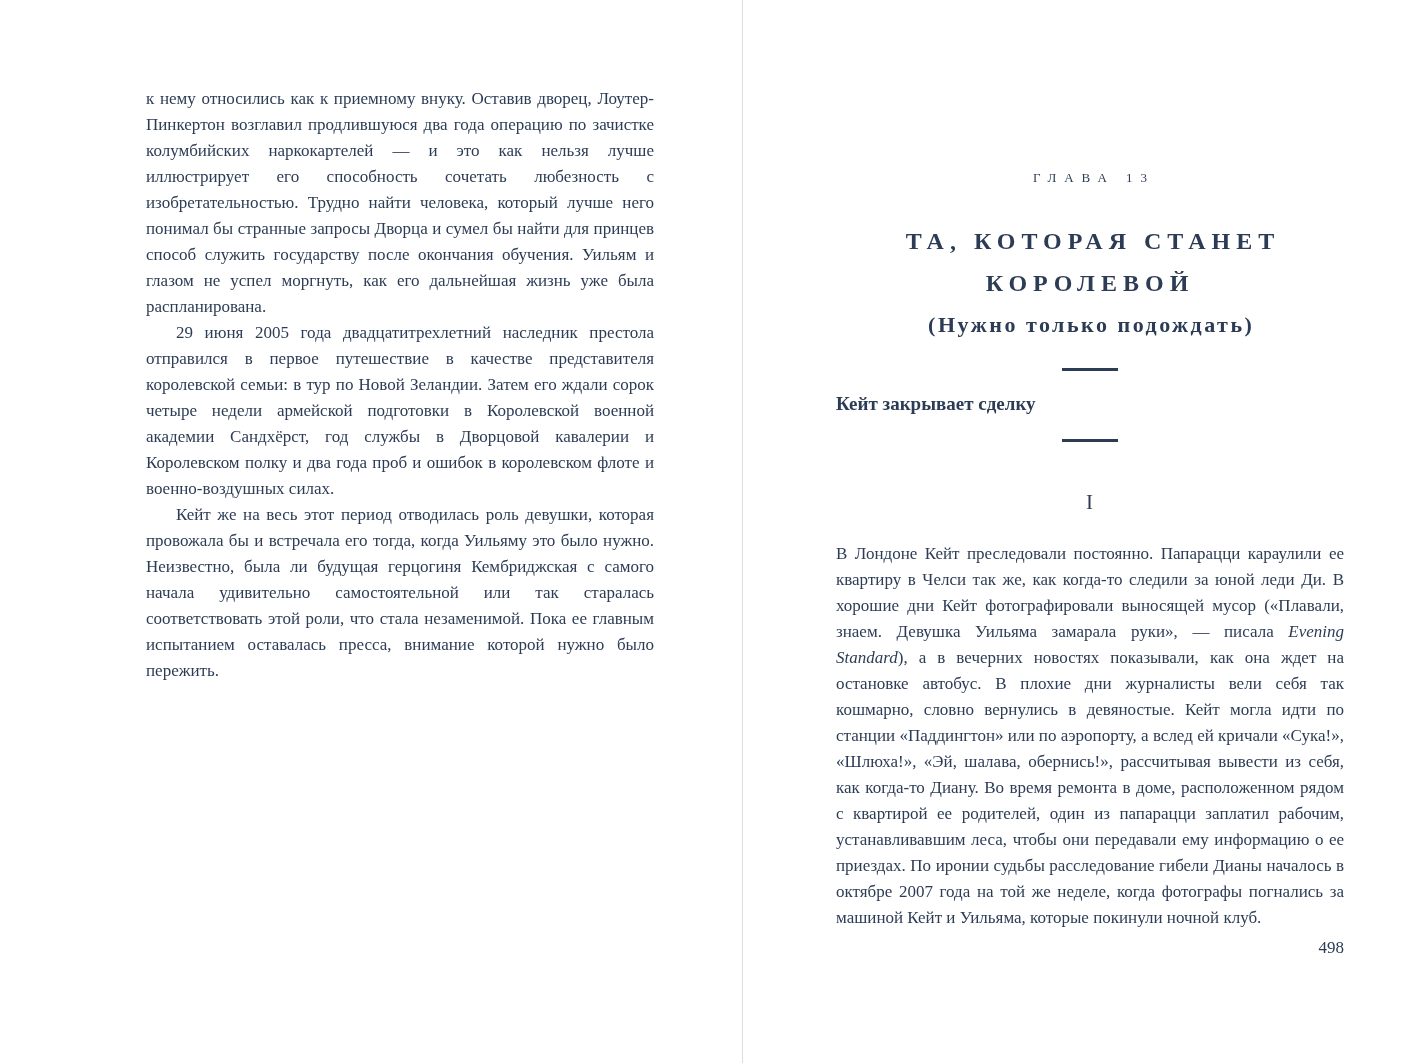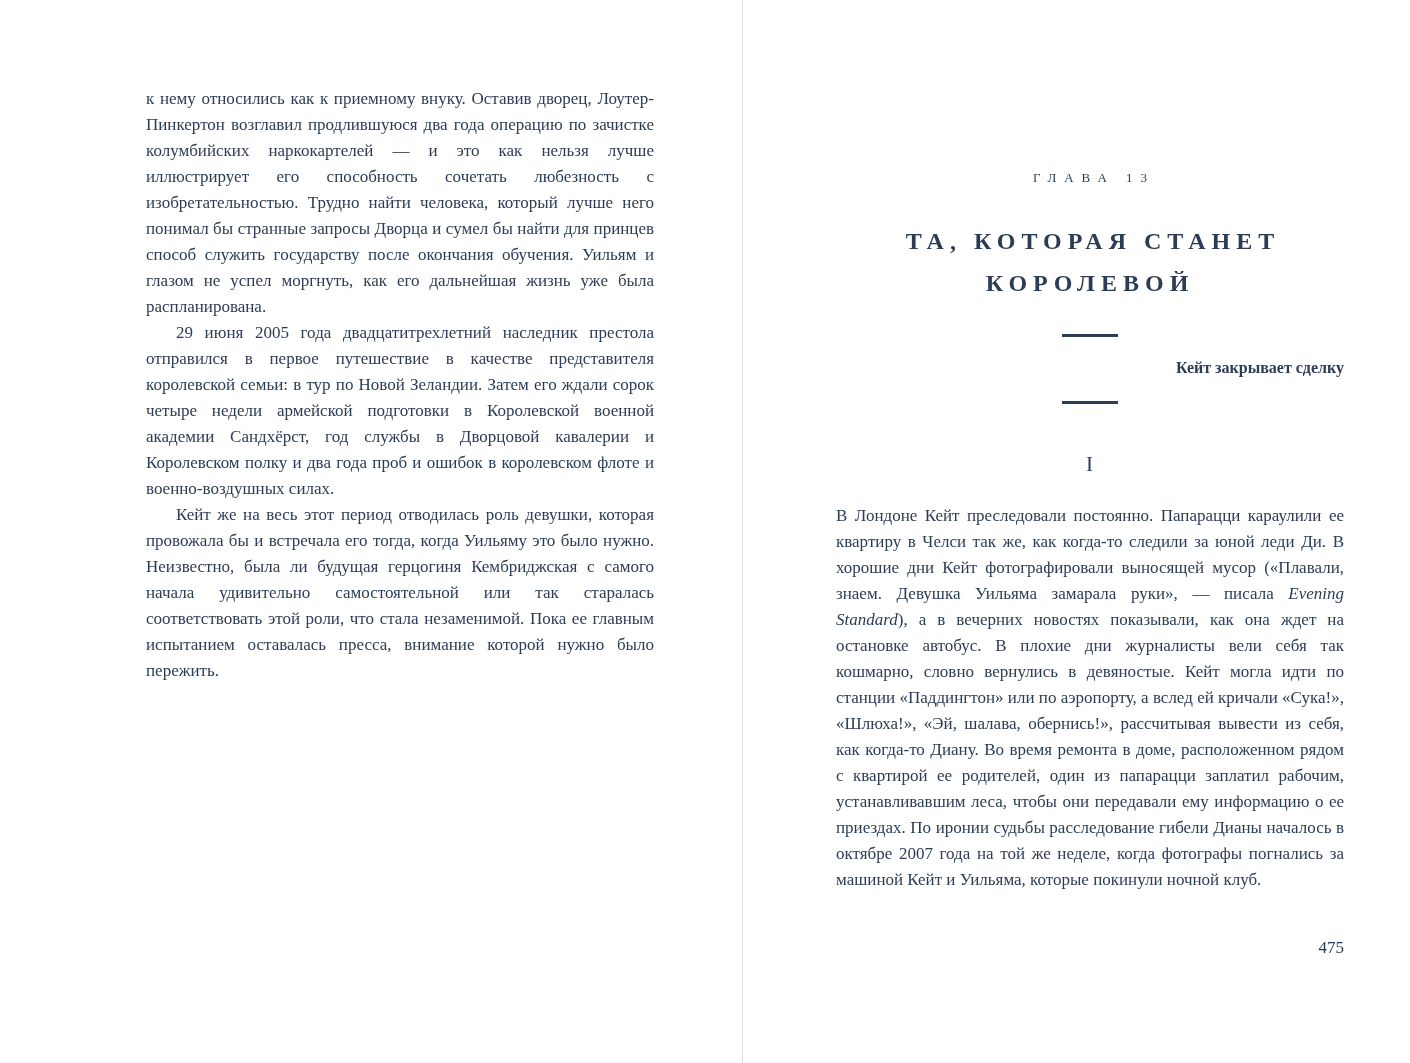--- a/index.html
+++ b/index.html
@@ -79,22 +79,22 @@
   .rule {
     width: 56px;
     height: 3px;
     background: #2d3c55;
     margin: 0 auto;
   }
   .rule-top { margin-top: 30px; }
   .rule-bottom { margin-top: 24px; }
   .chapter-tagline {
     margin-top: 22px;
-    text-align: right;
-    font-size: 16px;
+    text-align: left;
+    font-size: 19px;
     font-weight: bold;
   }
   .section-number {
     margin-top: 48px;
     text-align: center;
     font-size: 21px;
     letter-spacing: 1px;
   }
   .right-body {
     margin-top: 26px;
@@ -123,27 +123,28 @@
     <p class="body-text">к нему относились как к приемному внуку. Оставив дворец, Лоутер-Пинкертон возглавил продлившуюся два года операцию по зачистке колумбийских наркокартелей — и это как нельзя лучше иллюстрирует его способность сочетать любезность с изобретательностью. Трудно найти человека, который лучше него понимал бы странные запросы Дворца и сумел бы найти для принцев способ служить государству после окончания обучения. Уильям и глазом не успел моргнуть, как его дальнейшая жизнь уже была распланирована.</p>
     <p class="body-text indent">29 июня 2005 года двадцатитрехлетний наследник престола отправился в первое путешествие в качестве представителя королевской семьи: в тур по Новой Зеландии. Затем его ждали сорок четыре недели армейской подготовки в Королевской военной академии Сандхёрст, год службы в Дворцовой кавалерии и Королевском полку и два года проб и ошибок в королевском флоте и военно-воздушных силах.</p>
     <p class="body-text indent">Кейт же на весь этот период отводилась роль девушки, которая провожала бы и встречала его тогда, когда Уильяму это было нужно. Неизвестно, была ли будущая герцогиня Кембриджская с самого начала удивительно самостоятельной или так старалась соответствовать этой роли, что стала незаменимой. Пока ее главным испытанием оставалась пресса, внимание которой нужно было пережить.</p>
   </div>
 
   <div class="right-col">
     <div class="chapter-label">ГЛАВА 13</div>
 
     <div class="chapter-title">ТА, КОТОРАЯ СТАНЕТ КОРОЛЕВОЙ</div>
 
+    <div class="chapter-subtitle">(Нужно только подождать)</div>
 
     <div class="rule rule-top"></div>
 
     <div class="chapter-tagline">Кейт закрывает сделку</div>
 
     <div class="rule rule-bottom"></div>
 
     <div class="section-number">I</div>
 
     <p class="right-body"><span>В Лондоне Кейт преследовали постоянно. Папарацци караулили ее квартиру в Челси так же, как когда-то следили за юной леди Ди. В хорошие дни Кейт фотографировали выносящей мусор («Плавали, знаем. Девушка Уильяма замарала руки», — писала </span><span class="italic">Evening Standard</span><span>), а в вечерних новостях показывали, как она ждет на остановке автобус. В плохие дни журналисты вели себя так кошмарно, словно вернулись в девяностые. Кейт могла идти по станции «Паддингтон» или по аэропорту, а вслед ей кричали «Сука!», «Шлюха!», «Эй, шалава, обернись!», рассчитывая вывести из себя, как когда-то Диану. Во время ремонта в доме, расположенном рядом с квартирой ее родителей, один из папарацци заплатил рабочим, устанавливавшим леса, чтобы они передавали ему информацию о ее приездах. По иронии судьбы расследование гибели Дианы началось в октябре 2007 года на той же неделе, когда фотографы погнались за машиной Кейт и Уильяма, которые покинули ночной клуб.</span></p>
   </div>
 
-  <div class="page-number">475</div>
+  <div class="page-number">498</div>
 
 </div>
 
 </body></html>

